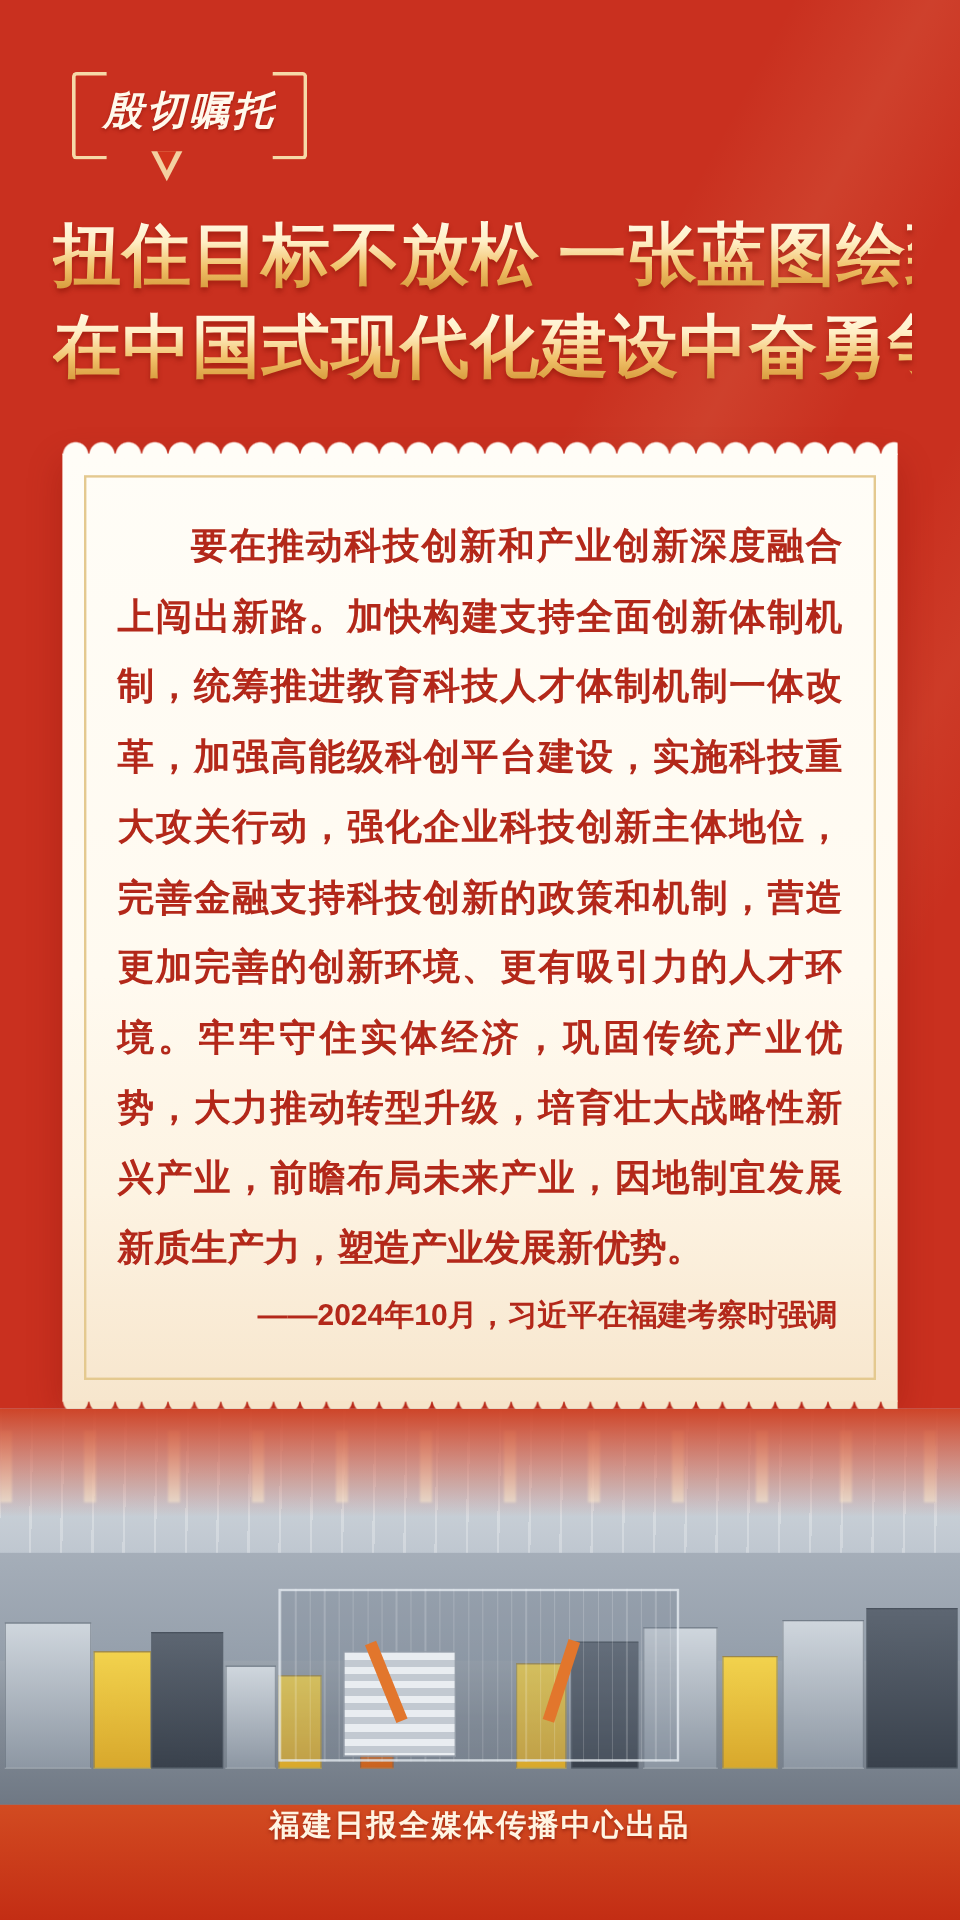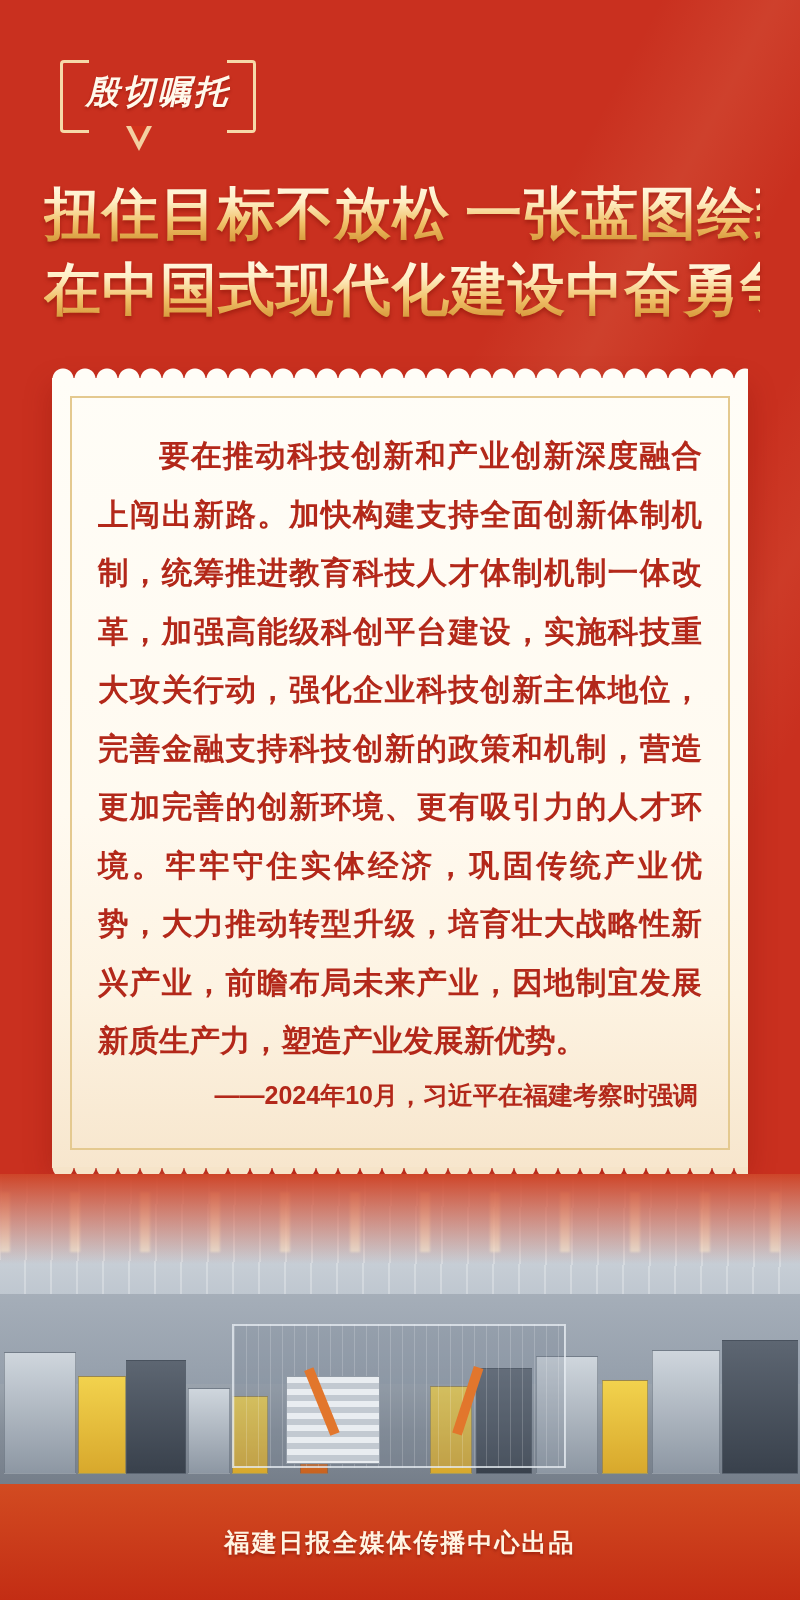--- a/index.html
+++ b/index.html
@@ -98,21 +98,21 @@
     position:absolute;inset:18px;
     border:2px solid #e4c98f;
   }
   .body-text{
     position:absolute;left:46px;right:46px;top:48px;
     color:#b3281a;
     font-size:30.5px;
     line-height:1.92;
     text-align:justify;
     text-indent:2em;
-    font-family:Liberation Sans, sans-serif;
+    font-family:Liberation Serif, serif;
     font-weight:600;
   }
   .source{
     position:absolute;right:50px;bottom:56px;
     color:#b3281a;
     font-size:25px;
     font-weight:600;
     font-family:Liberation Sans, sans-serif;
   }
   
@@ -155,23 +155,23 @@
                rgba(120,132,146,.25);
   }
   .pallet{
     position:absolute;bottom:10px;left:286px;width:92px;height:86px;
     background:repeating-linear-gradient(180deg,#e9edf1 0 6px,#c2c9d1 6px 12px);
     border:1px solid #939ca7;
   }
   .arm{position:absolute;bottom:40px;width:10px;height:70px;background:#e2762c;transform-origin:bottom center;}
   
   .footer{
-    position:absolute;left:0;bottom:0;width:100%;height:116px;
+    position:absolute;left:0;bottom:0;width:100%;height:96px;
     background:linear-gradient(180deg,#d24b21 0%,#c32d14 100%);
-    display:flex;align-items:center;justify-content:center;
+    display:flex;justify-content:center;
   }
   .footer .txt{
     color:#fff4e2;font-size:25px;font-weight:bold;letter-spacing:2px;
     font-family:"Liberation Serif","DejaVu Serif",serif;
     text-shadow:0 2px 3px rgba(110,10,0,.5);
   }
 </style>
 </head>
 <body>
 

